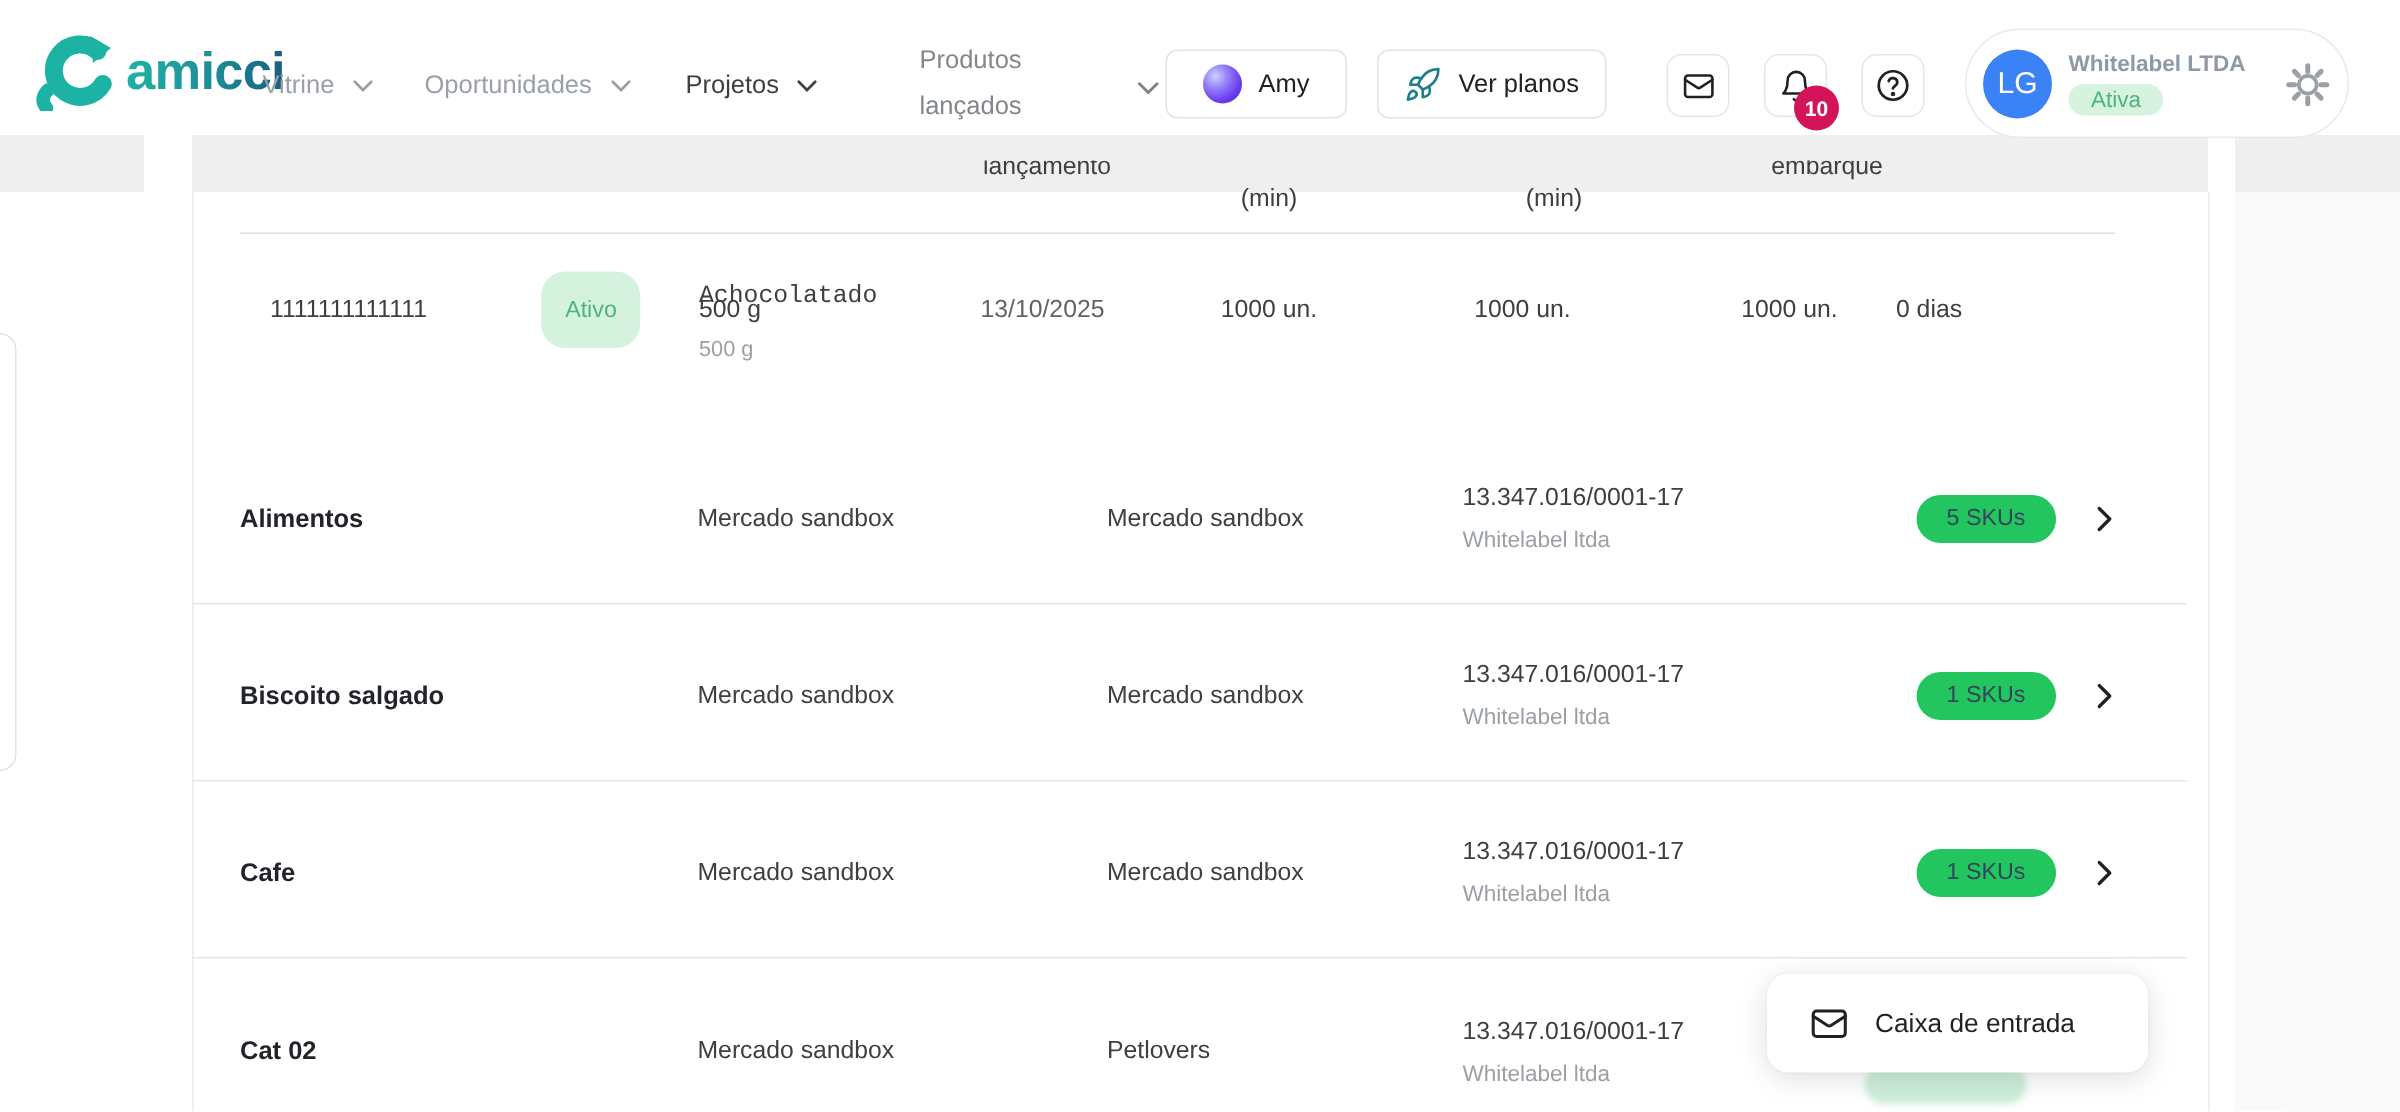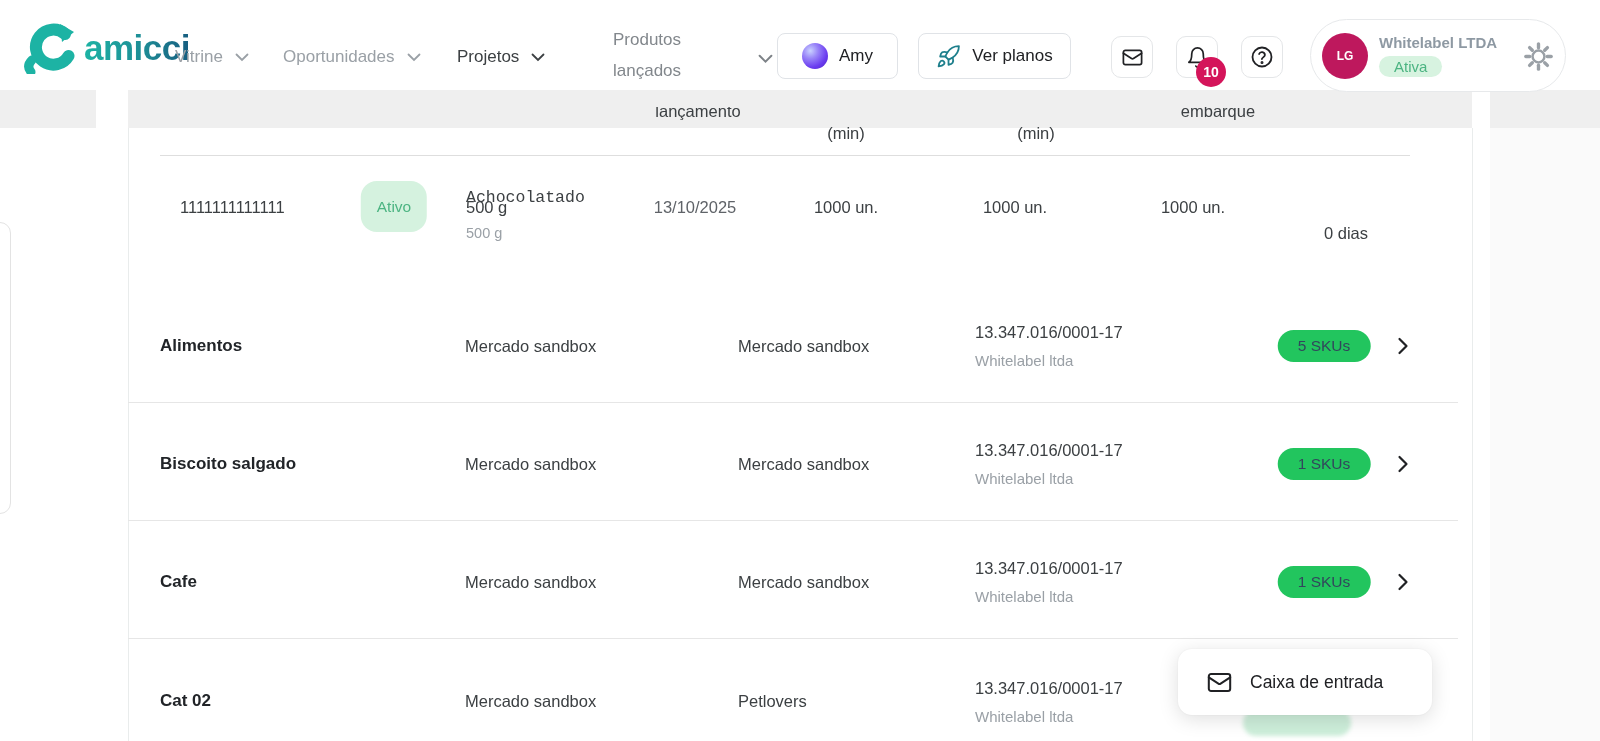--- a/index.html
+++ b/index.html
@@ -19,22 +19,22 @@
   .two-line-dd { position:absolute; left:613px; top:24px; font-size:17px; color:#82878c; line-height:31px;text-align:center; }
   .btn { position:absolute; top:33px; height:46px; background:#fff; border:1px solid #e0e3e7; border-radius:8px;
     display:flex; align-items:center; justify-content:center; gap:11px; font-size:17px; color:#202124; cursor:pointer; }
   .icon-btn { position:absolute; top:36px; width:42px; height:42px; background:#fff; border:1px solid #e4e6e8;
     border-radius:10px; display:flex; align-items:center; justify-content:center; cursor:pointer; }
   .notif-badge { position:absolute; left:1196px; top:57px; min-width:30px; height:30px; border-radius:15px;
     background:#d4145a; color:#fff; font-size:14px; font-weight:700; display:flex; align-items:center;
     justify-content:center; z-index:25; }
   .account { position:absolute; left:1310px; top:19px; width:256px; height:73px; border:1px solid #e7e9eb;
     border-radius:37px; background:#fff; display:flex; align-items:center; cursor:pointer; }
-  .avatar { position:absolute; left:11px; top:13px; width:46px; height:46px; border-radius:50%; background:#be185d;
-    color:#fff; font-size:12px; font-weight:700; display:flex; align-items:center; justify-content:center; }
+  .avatar { position:absolute; left:11px; top:13px; width:46px; height:46px; border-radius:50%; background:#3b82f6;
+    color:#fff; font-size:20px; font-weight:400; display:flex; align-items:center; justify-content:center; }
   .account-name { position:absolute; left:68px; top:14px; font-size:15px; font-weight:700; color:#8e99a3; white-space:nowrap; }
   .status-pill { position:absolute; left:68px; top:36px; background:#d7f3e0; color:#4cb482; font-size:15px;
     padding:2px 15px; border-radius:13px; }
   .gear { position:absolute; left:212px; top:21px; }
   .globe { width:26px; height:26px; border-radius:50%;
     background:radial-gradient(circle at 32% 30%, #c9d2ff 0%, #9a86f8 30%, #6b3df0 65%, #4a21c4 100%); }
 
   
   .band { position:absolute; left:0; top:90px; width:1600px; height:38px; background:#efefef; z-index:1; }
   .band-notch { position:absolute; top:90px; height:38px; background:#fff; z-index:2; }
@@ -201,21 +201,21 @@
   <div class="tl" style="left:466px; top:207px;">
     <span class="cell">500 g</span>
   </div>
   <div class="tl" style="left:466px; top:233px; font-size:14.5px;">
     <span class="muted">500 g</span>
   </div>
   <div class="tc cell date" style="left:695px; top:207px;">13/10/2025</div>
   <div class="tc cell" style="left:846px; top:207px;">1000 un.</div>
   <div class="tc cell" style="left:1015px; top:207px;">1000 un.</div>
   <div class="tc cell" style="left:1193px; top:207px;">1000 un.</div>
-  <div class="tc cell" style="left:1346px; top:207px;margin-top:26px;">0 dias</div>
+  <div class="tc cell" style="left:1286px; top:207px;">0 dias</div>
 
   <div class="row-hit" style="top:285px;"></div>
   <div class="tl cat-name" style="left:160px; top:346px;">Alimentos</div>
   <div class="tl cell" style="left:465px; top:346px;">Mercado sandbox</div>
   <div class="tl cell" style="left:738px; top:346px;">Mercado sandbox</div>
   <div class="tl cnpj-main" style="left:975px; top:332px;">13.347.016/0001-17</div>
   <div class="tl cnpj-sub" style="left:975px; top:360px;">Whitelabel ltda</div>
   <div class="sku-chip" style="left:1324px; top:346px;">5 SKUs</div>
   <svg class="chev-right" style="left:1403px; top:346px;" width="11" height="18" viewBox="0 0 11 18">
     <polyline points="2,2 9,9 2,16" fill="none" stroke="#202124" stroke-width="2.2" stroke-linecap="round" stroke-linejoin="round"></polyline>

